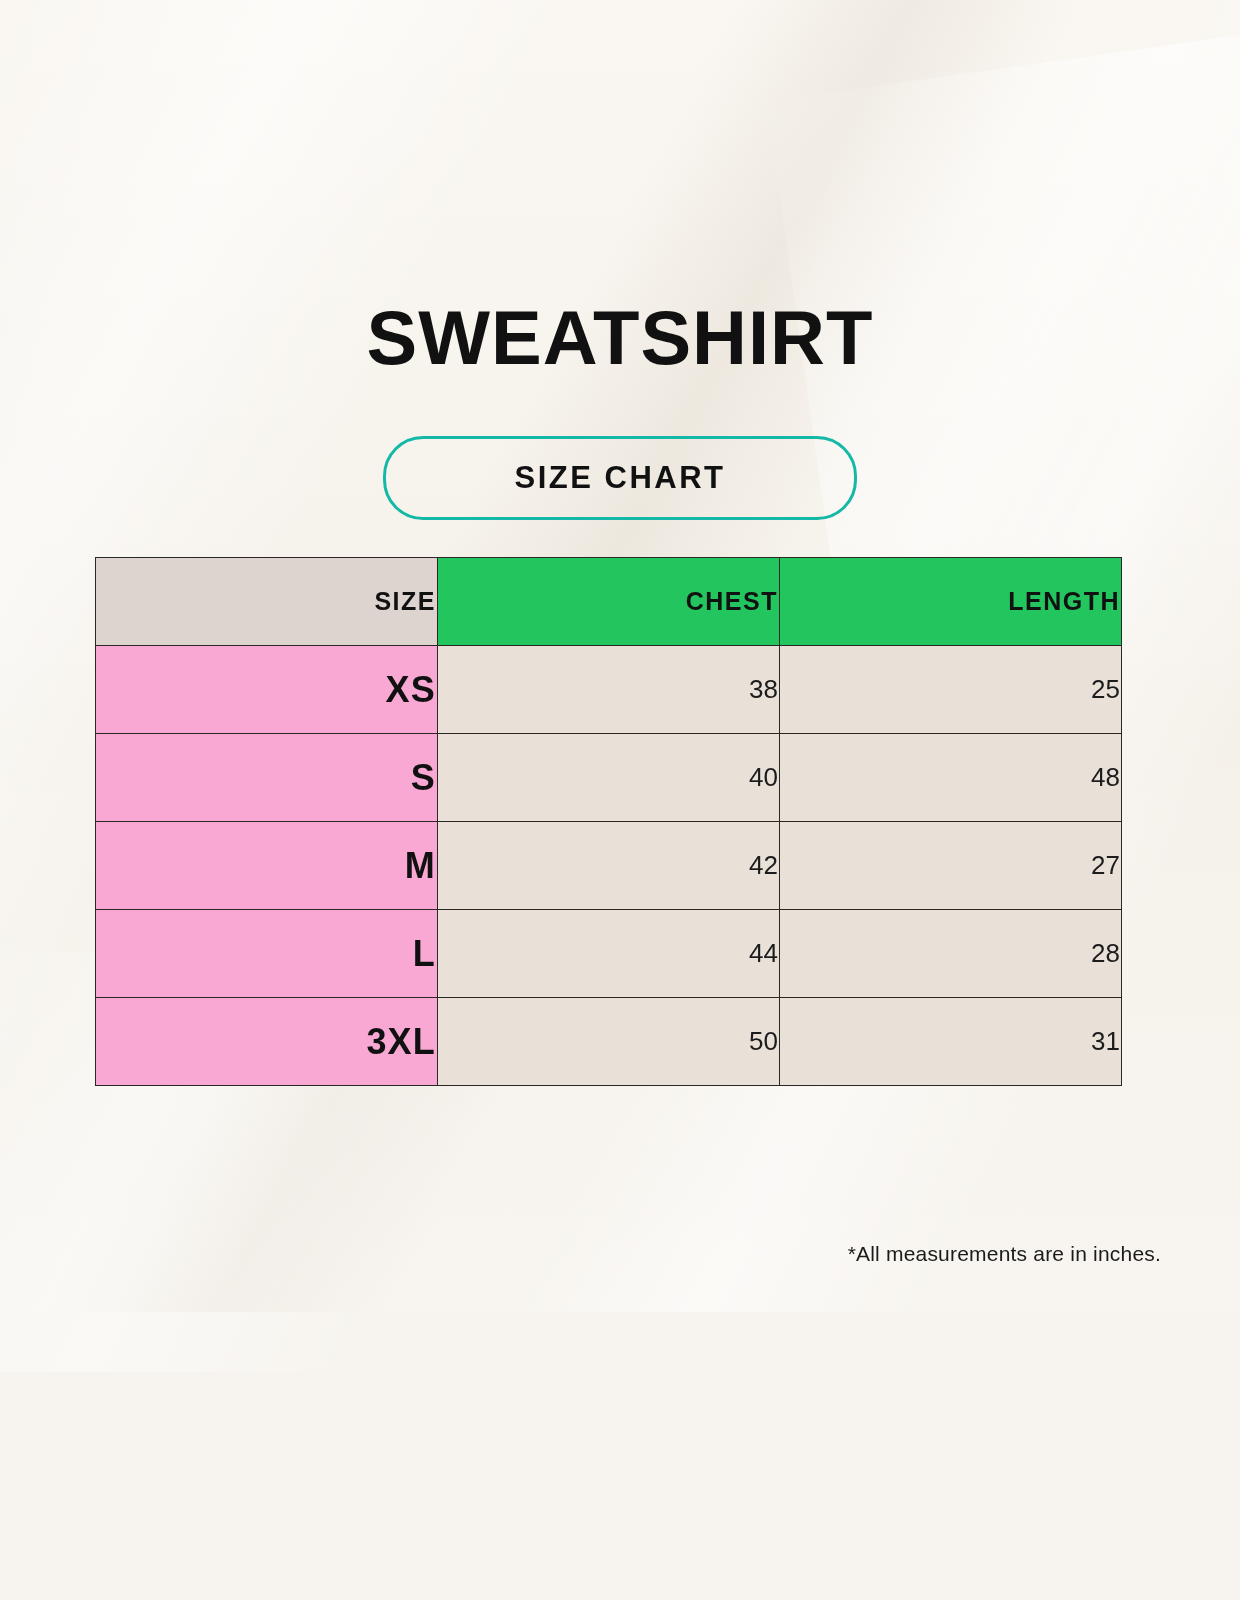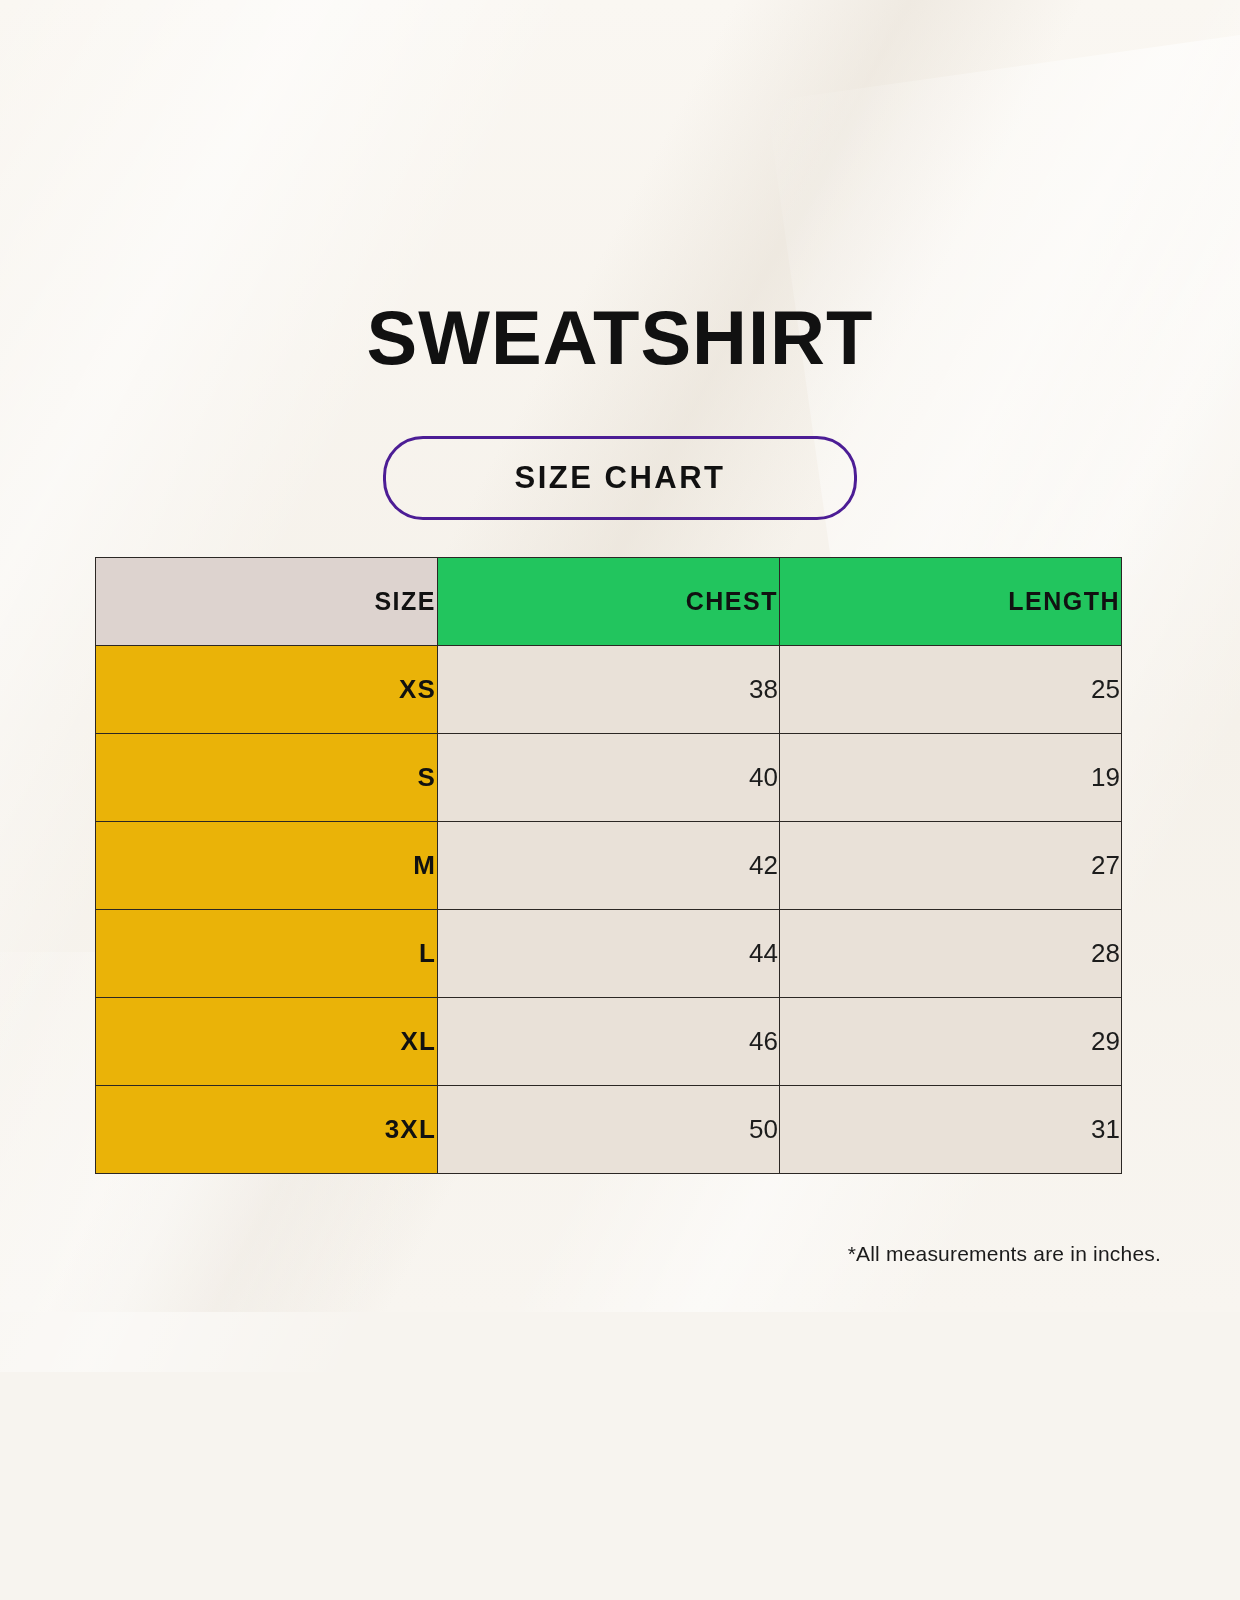--- a/index.html
+++ b/index.html
@@ -65,21 +65,21 @@
     line-height: 1;
   }
 
   .pill {
     position: absolute;
     left: 50%;
     transform: translateX(-50%);
     top: 436px;
     width: 468px;
     height: 78px;
-    border: 3px solid #4c1d95;
+    border: 3px solid #14b8a6;
     border-radius: 40px;
     display: flex;
     align-items: center;
     justify-content: center;
     background: transparent;
   }
   .pill span {
     font-size: 31px;
     font-weight: bold;
     letter-spacing: 2.5px;
@@ -119,22 +119,22 @@
   }
   thead th.h-size {
     background: #ddd3cf;
   }
   thead th.h-chest,
   thead th.h-length {
     background: #22c55e;
   }
 
   tbody td.cell-size {
-    background: #eab308;
-    font-size: 26px;
+    background: #f9a8d4;
+    font-size: 36px;
     font-weight: bold;
     letter-spacing: 1.2px;
     color: #111111;
   }
   tbody td.cell-val {
     background: #e9e1d8;
     font-size: 26px;
     font-weight: normal;
     color: #1c1c1c;
   }
@@ -179,38 +179,33 @@
       </thead>
       <tbody>
         <tr>
           <td class="cell-size">XS</td>
           <td class="cell-val">38</td>
           <td class="cell-val">25</td>
         </tr>
         <tr>
           <td class="cell-size">S</td>
           <td class="cell-val">40</td>
-          <td class="cell-val">19</td>
+          <td class="cell-val">48</td>
         </tr>
         <tr>
           <td class="cell-size">M</td>
           <td class="cell-val">42</td>
           <td class="cell-val">27</td>
         </tr>
         <tr>
           <td class="cell-size">L</td>
           <td class="cell-val">44</td>
           <td class="cell-val">28</td>
         </tr>
         <tr>
-          <td class="cell-size">XL</td>
-          <td class="cell-val">46</td>
-          <td class="cell-val">29</td>
-        </tr>
-        <tr>
           <td class="cell-size">3XL</td>
           <td class="cell-val">50</td>
           <td class="cell-val">31</td>
         </tr>
       </tbody>
     </table>
   </div>
 
   <div class="footnote">*All measurements are in inches.</div>
 </div>

